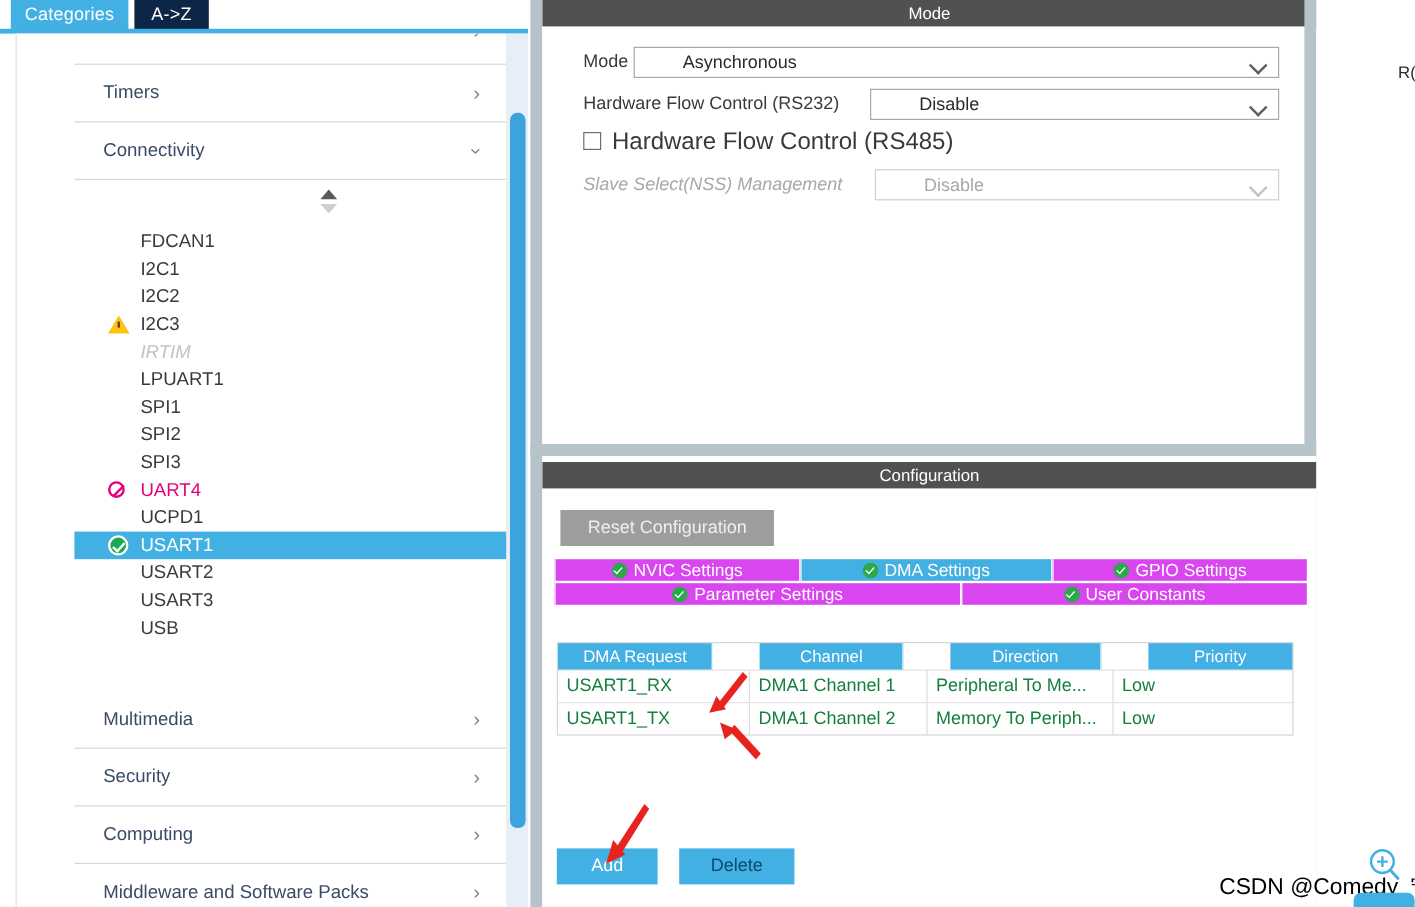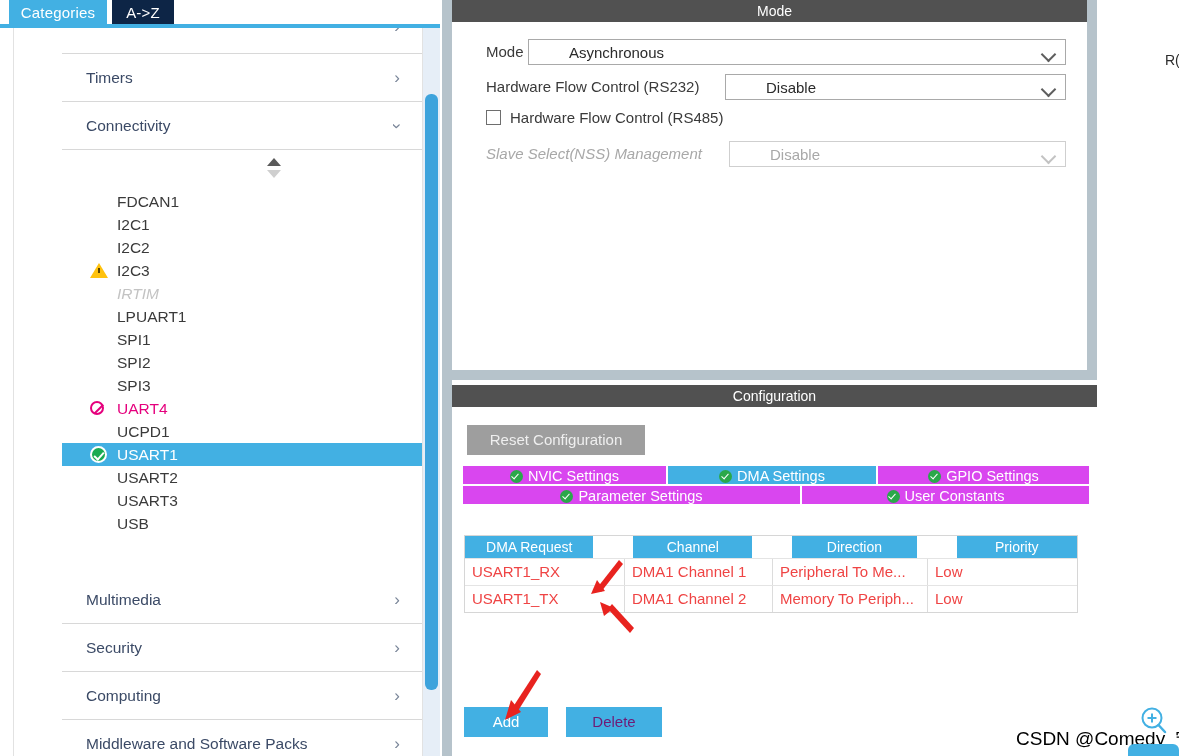--- a/index.html
+++ b/index.html
@@ -138,21 +138,21 @@
     transform:rotate(45deg);
   }
   .combo.dim .arw{border-color:#c3c3c3;}
 
   #cb-rs485-row{position:absolute;left:34px;top:84px;height:24px;}
   #cb-rs485{
     position:absolute;left:0;top:4px;width:15px;height:15px;
     border:1.5px solid #6e6e6e;background:#ffffff;box-sizing:border-box;cursor:pointer;
   }
   #cb-rs485-label{
-    position:absolute;left:24px;top:0;height:24px;line-height:24px;font-size:15px;color:#3a3a3a;
+    position:absolute;left:24px;top:0;height:24px;line-height:24px;font-size:20px;color:#3a3a3a;
     white-space:nowrap;
   }
 
   
   #sep-mid{position:absolute;left:442px;top:370px;width:655px;height:10px;background:#b6c3cb;}
   #gutter-right{position:absolute;left:1087px;top:0;width:10px;height:756px;background:#b6c3cb;}
 
   
   #cfg-panel{
     position:absolute;left:452px;top:380px;width:645px;height:376px;background:#ffffff;
@@ -189,34 +189,34 @@
   }
   #dma-head{display:flex;height:22px;gap:39px;}
   #dma-head .th{
     background:#42b0e3;color:#ffffff;font-size:14px;line-height:22px;text-align:center;
     border-right:1px solid #ffffff;box-sizing:border-box;
   }
   #dma-head .th:last-child{border-right:none;}
   .dma-row{display:flex;height:26px;border-top:1px solid #e4e4e4;}
   .dma-row:first-of-type{border-top:none;}
   .dma-row .td{
-    font-size:15px;line-height:26px;color:#ef4444;padding-left:7px;
+    font-size:15px;line-height:26px;color:#15803d;padding-left:7px;
     box-sizing:border-box;border-right:1px solid #dcdcdc;
     white-space:nowrap;overflow:hidden;
   }
   .dma-row .td:last-child{border-right:none;}
   .c0{width:160px;}.c1{width:148px;}.c2{width:155px;}.c3{width:149px;}
 
   #btn-add{
     position:absolute;left:12px;top:327px;width:84px;height:30px;line-height:30px;
     background:#42b0e3;color:#ffffff;font-size:15px;text-align:center;cursor:pointer;
   }
   #btn-delete{
     position:absolute;left:114px;top:327px;width:96px;height:30px;line-height:30px;
-    background:#42b0e3;color:#701a75;font-size:15px;text-align:center;cursor:pointer;
+    background:#42b0e3;color:#0c4a6e;font-size:15px;text-align:center;cursor:pointer;
   }
 
   
   #right-area{
     position:absolute;left:1097px;top:0;width:82px;height:756px;background:#ffffff;
   }
   #rc-text{
     position:absolute;left:68px;top:52px;font-size:14px;color:#2b2b2b;white-space:nowrap;
   }
   #zoom-ctl{position:absolute;left:1138px;top:706px;width:32px;height:32px;}

